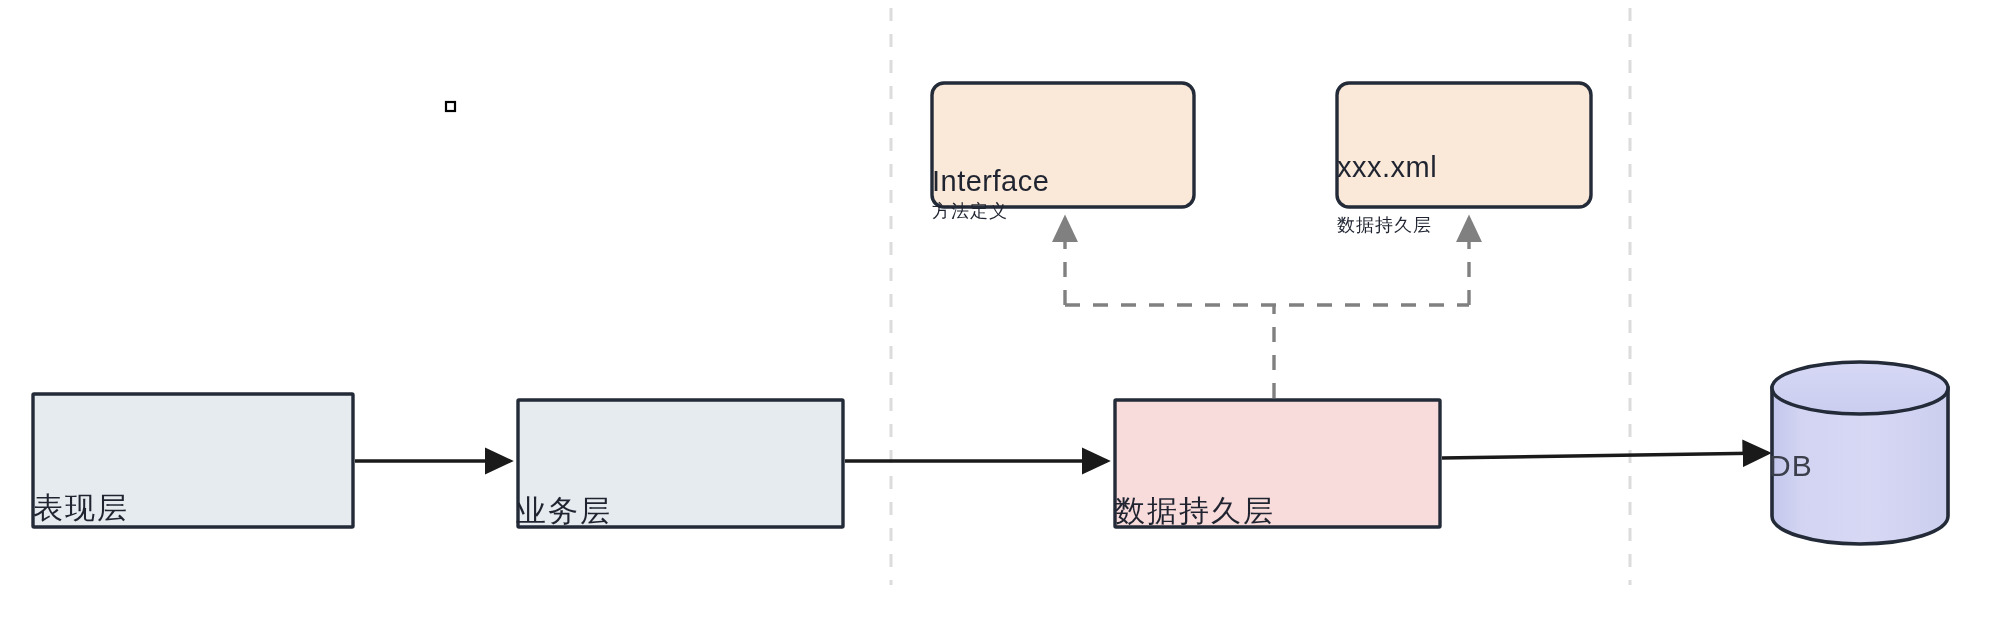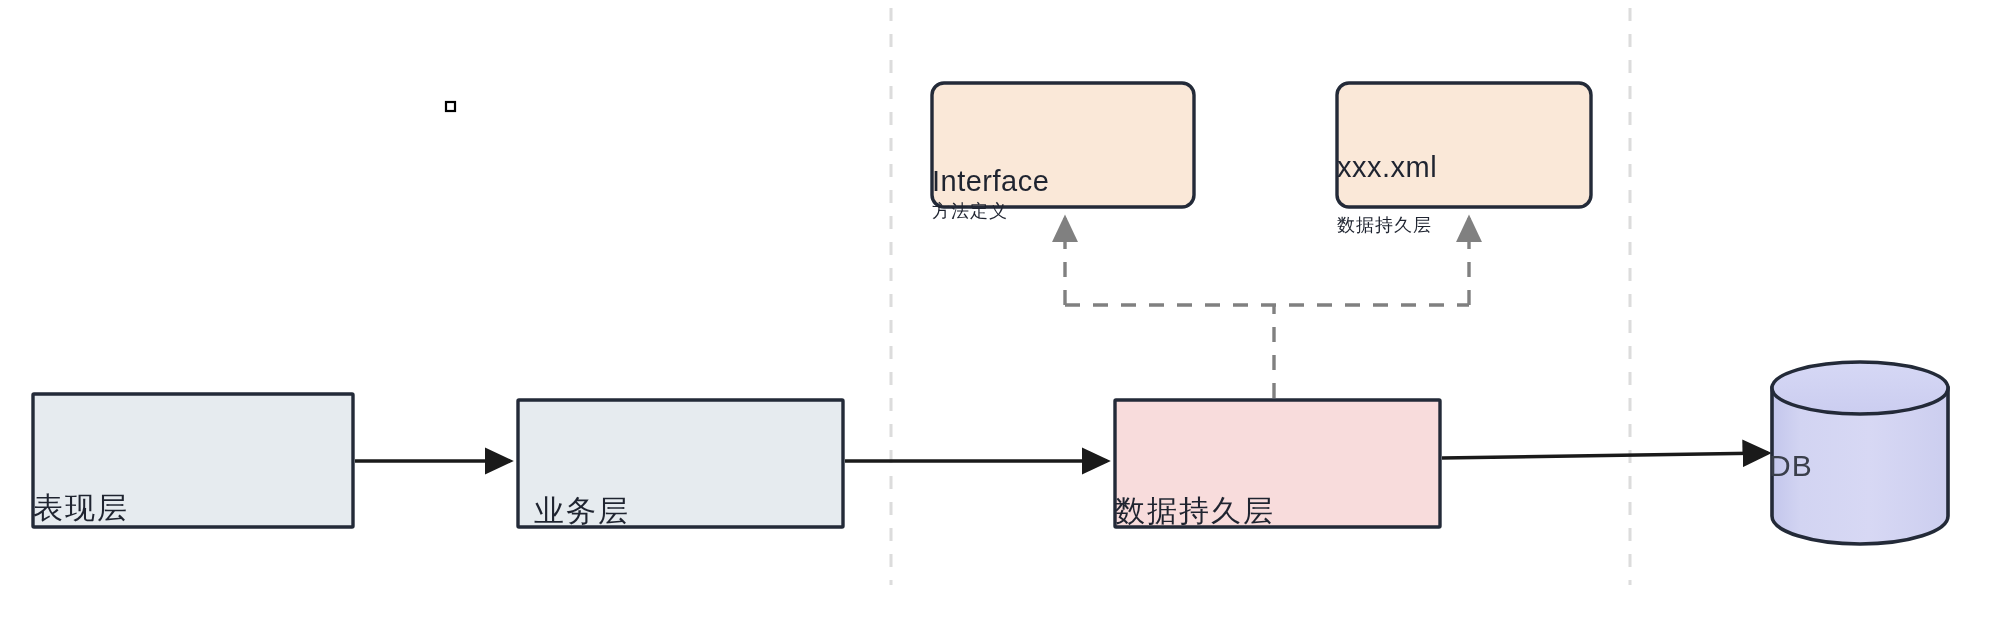--- a/index.html
+++ b/index.html
@@ -112,21 +112,21 @@
       <ellipse cx="1860" cy="388" rx="88" ry="26" fill="url(#cyl-top-grad)" stroke="#232a38" stroke-width="3.6"></ellipse>
     </g>
 
     <rect x="446" y="102" width="9" height="9" fill="none" stroke="#000000" stroke-width="2.2"></rect>
   </svg>
 
   <div class="node-label label-layer" style="left:33px; top:394px; width:253px; height:133px;">
     <span class="ln">表现层</span>
   </div>
 
-  <div class="node-label label-layer" style="left:534px; top:400px; width:325px; height:127px;">
+  <div class="node-label label-layer" style="left:516px; top:400px; width:325px; height:127px;">
     <span class="ln">业务层</span>
   </div>
 
   <div class="node-label label-layer" style="left:1115px; top:400px; width:325px; height:127px;">
     <span class="ln">数据持久层</span>
   </div>
 
   <div class="node-label" style="left:932px; top:83px; width:262px; height:124px;">
     <span class="ln label-top">Interface</span>
     <span class="ln label-sub">方法定义</span>

